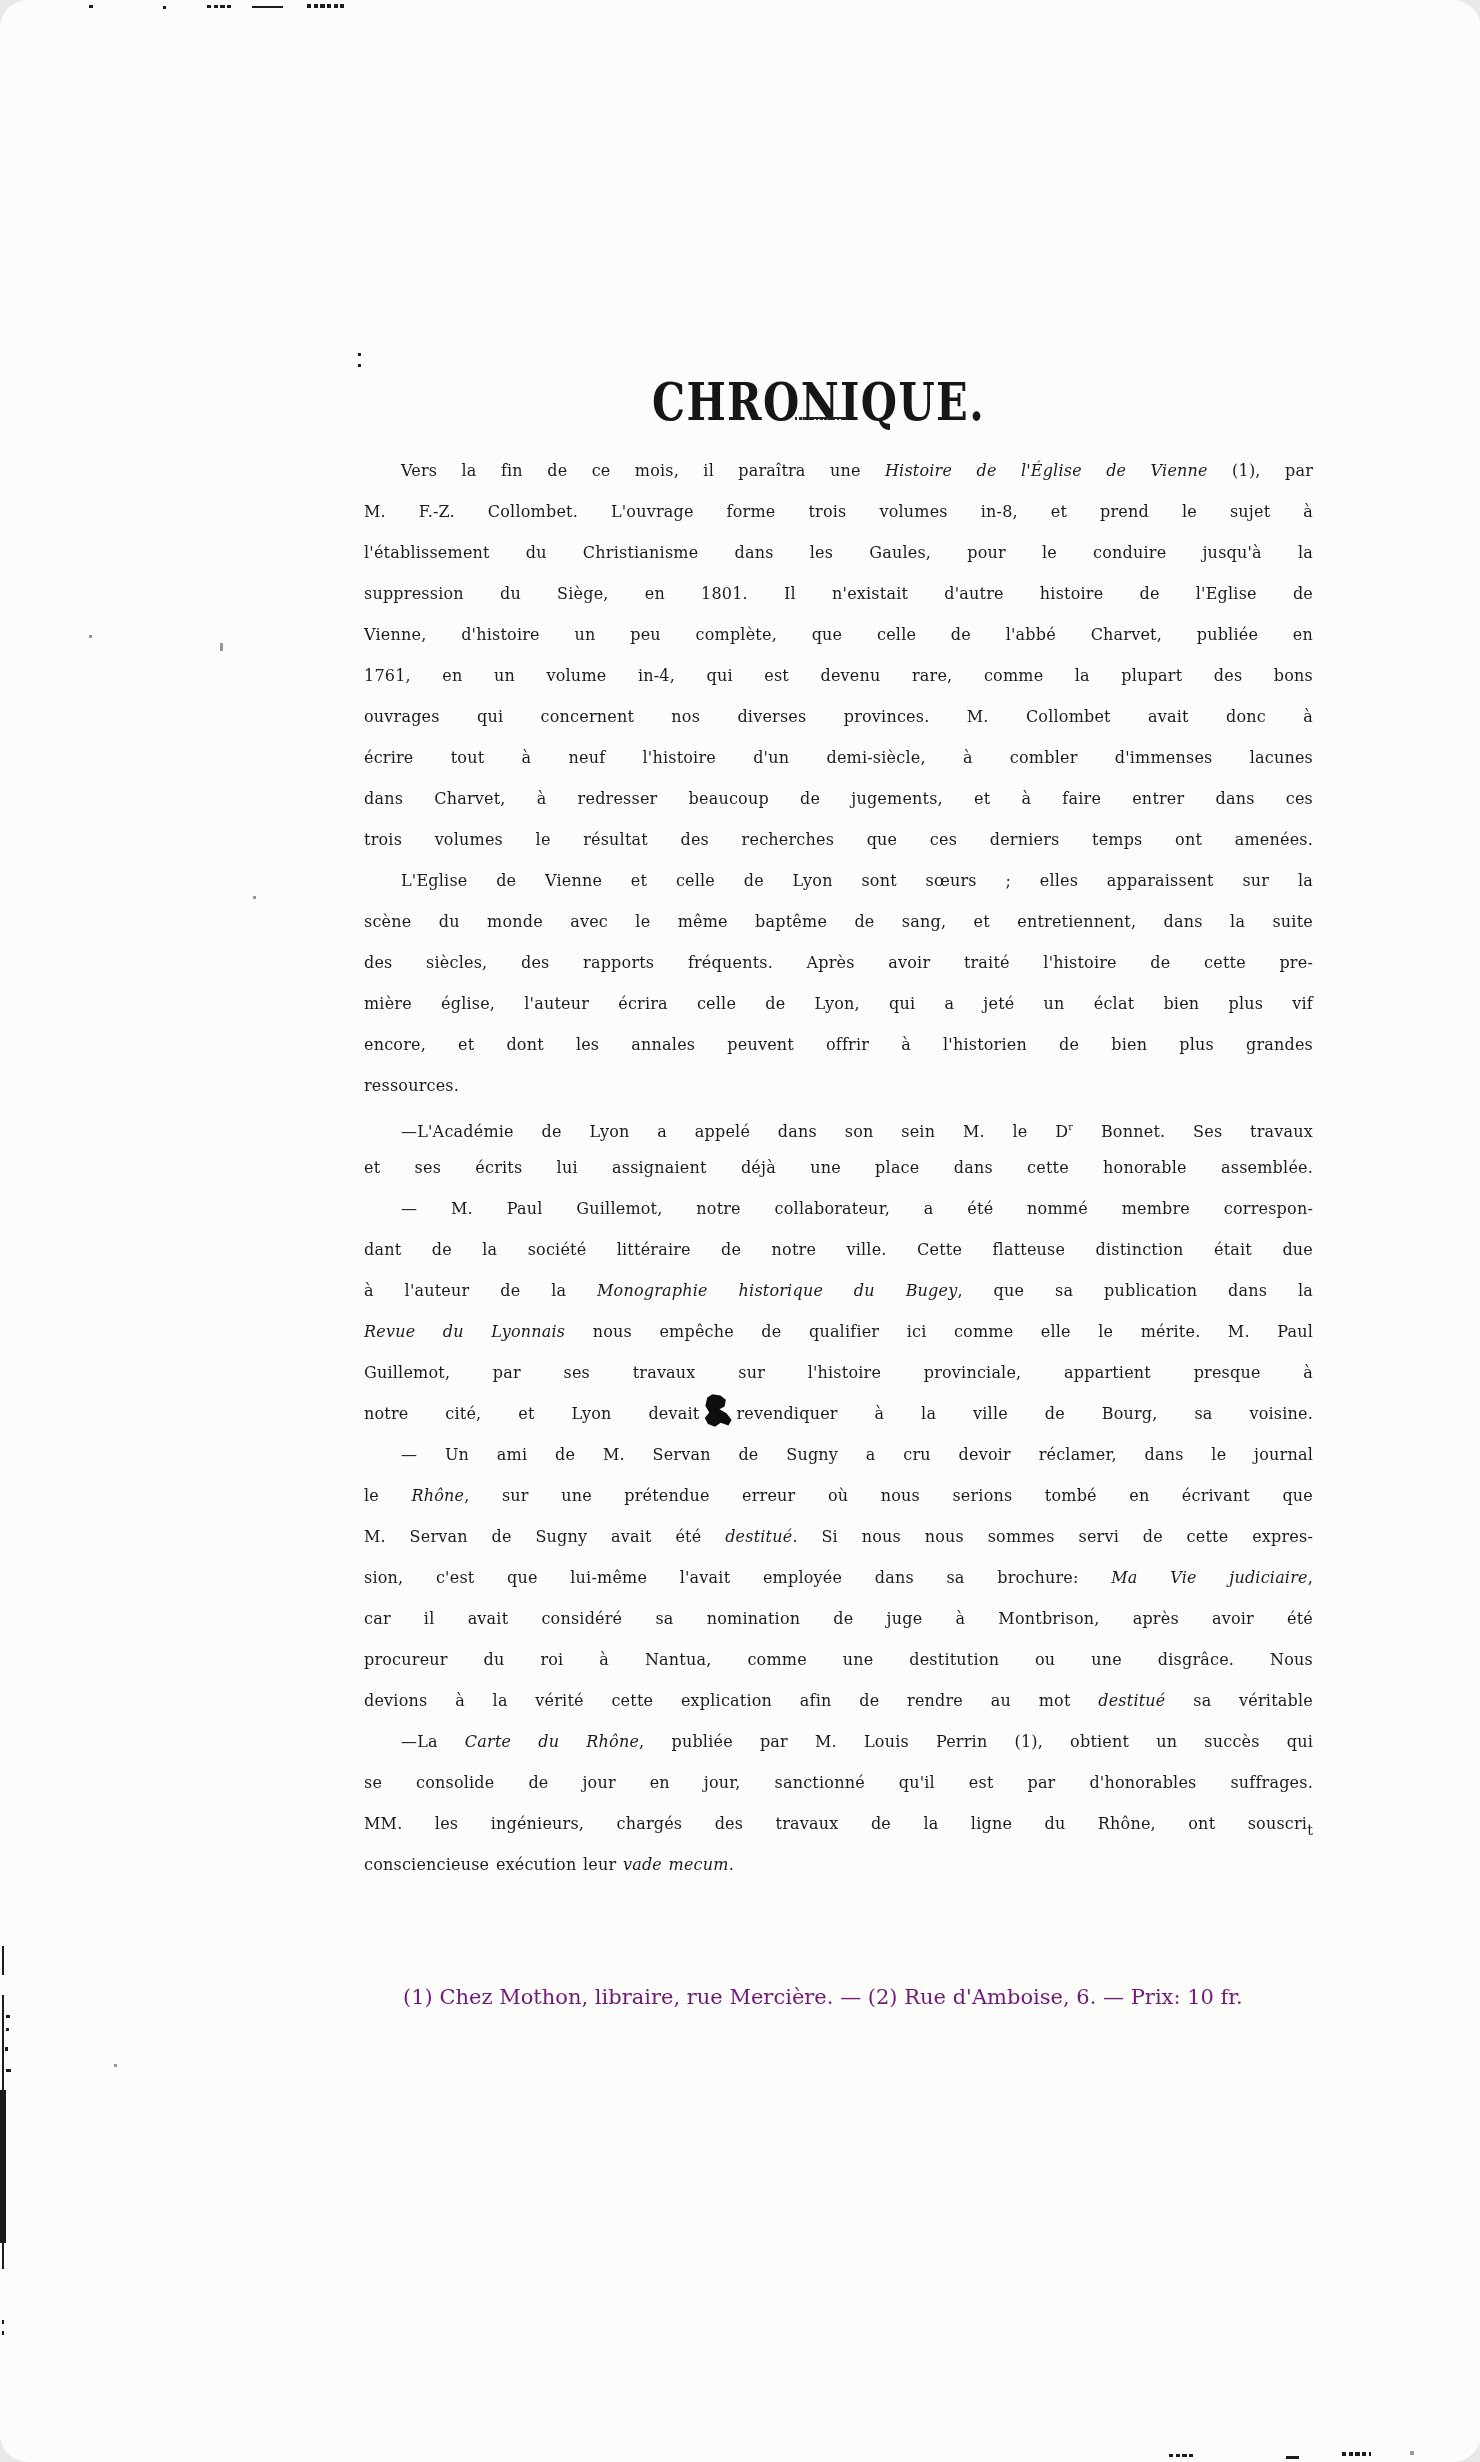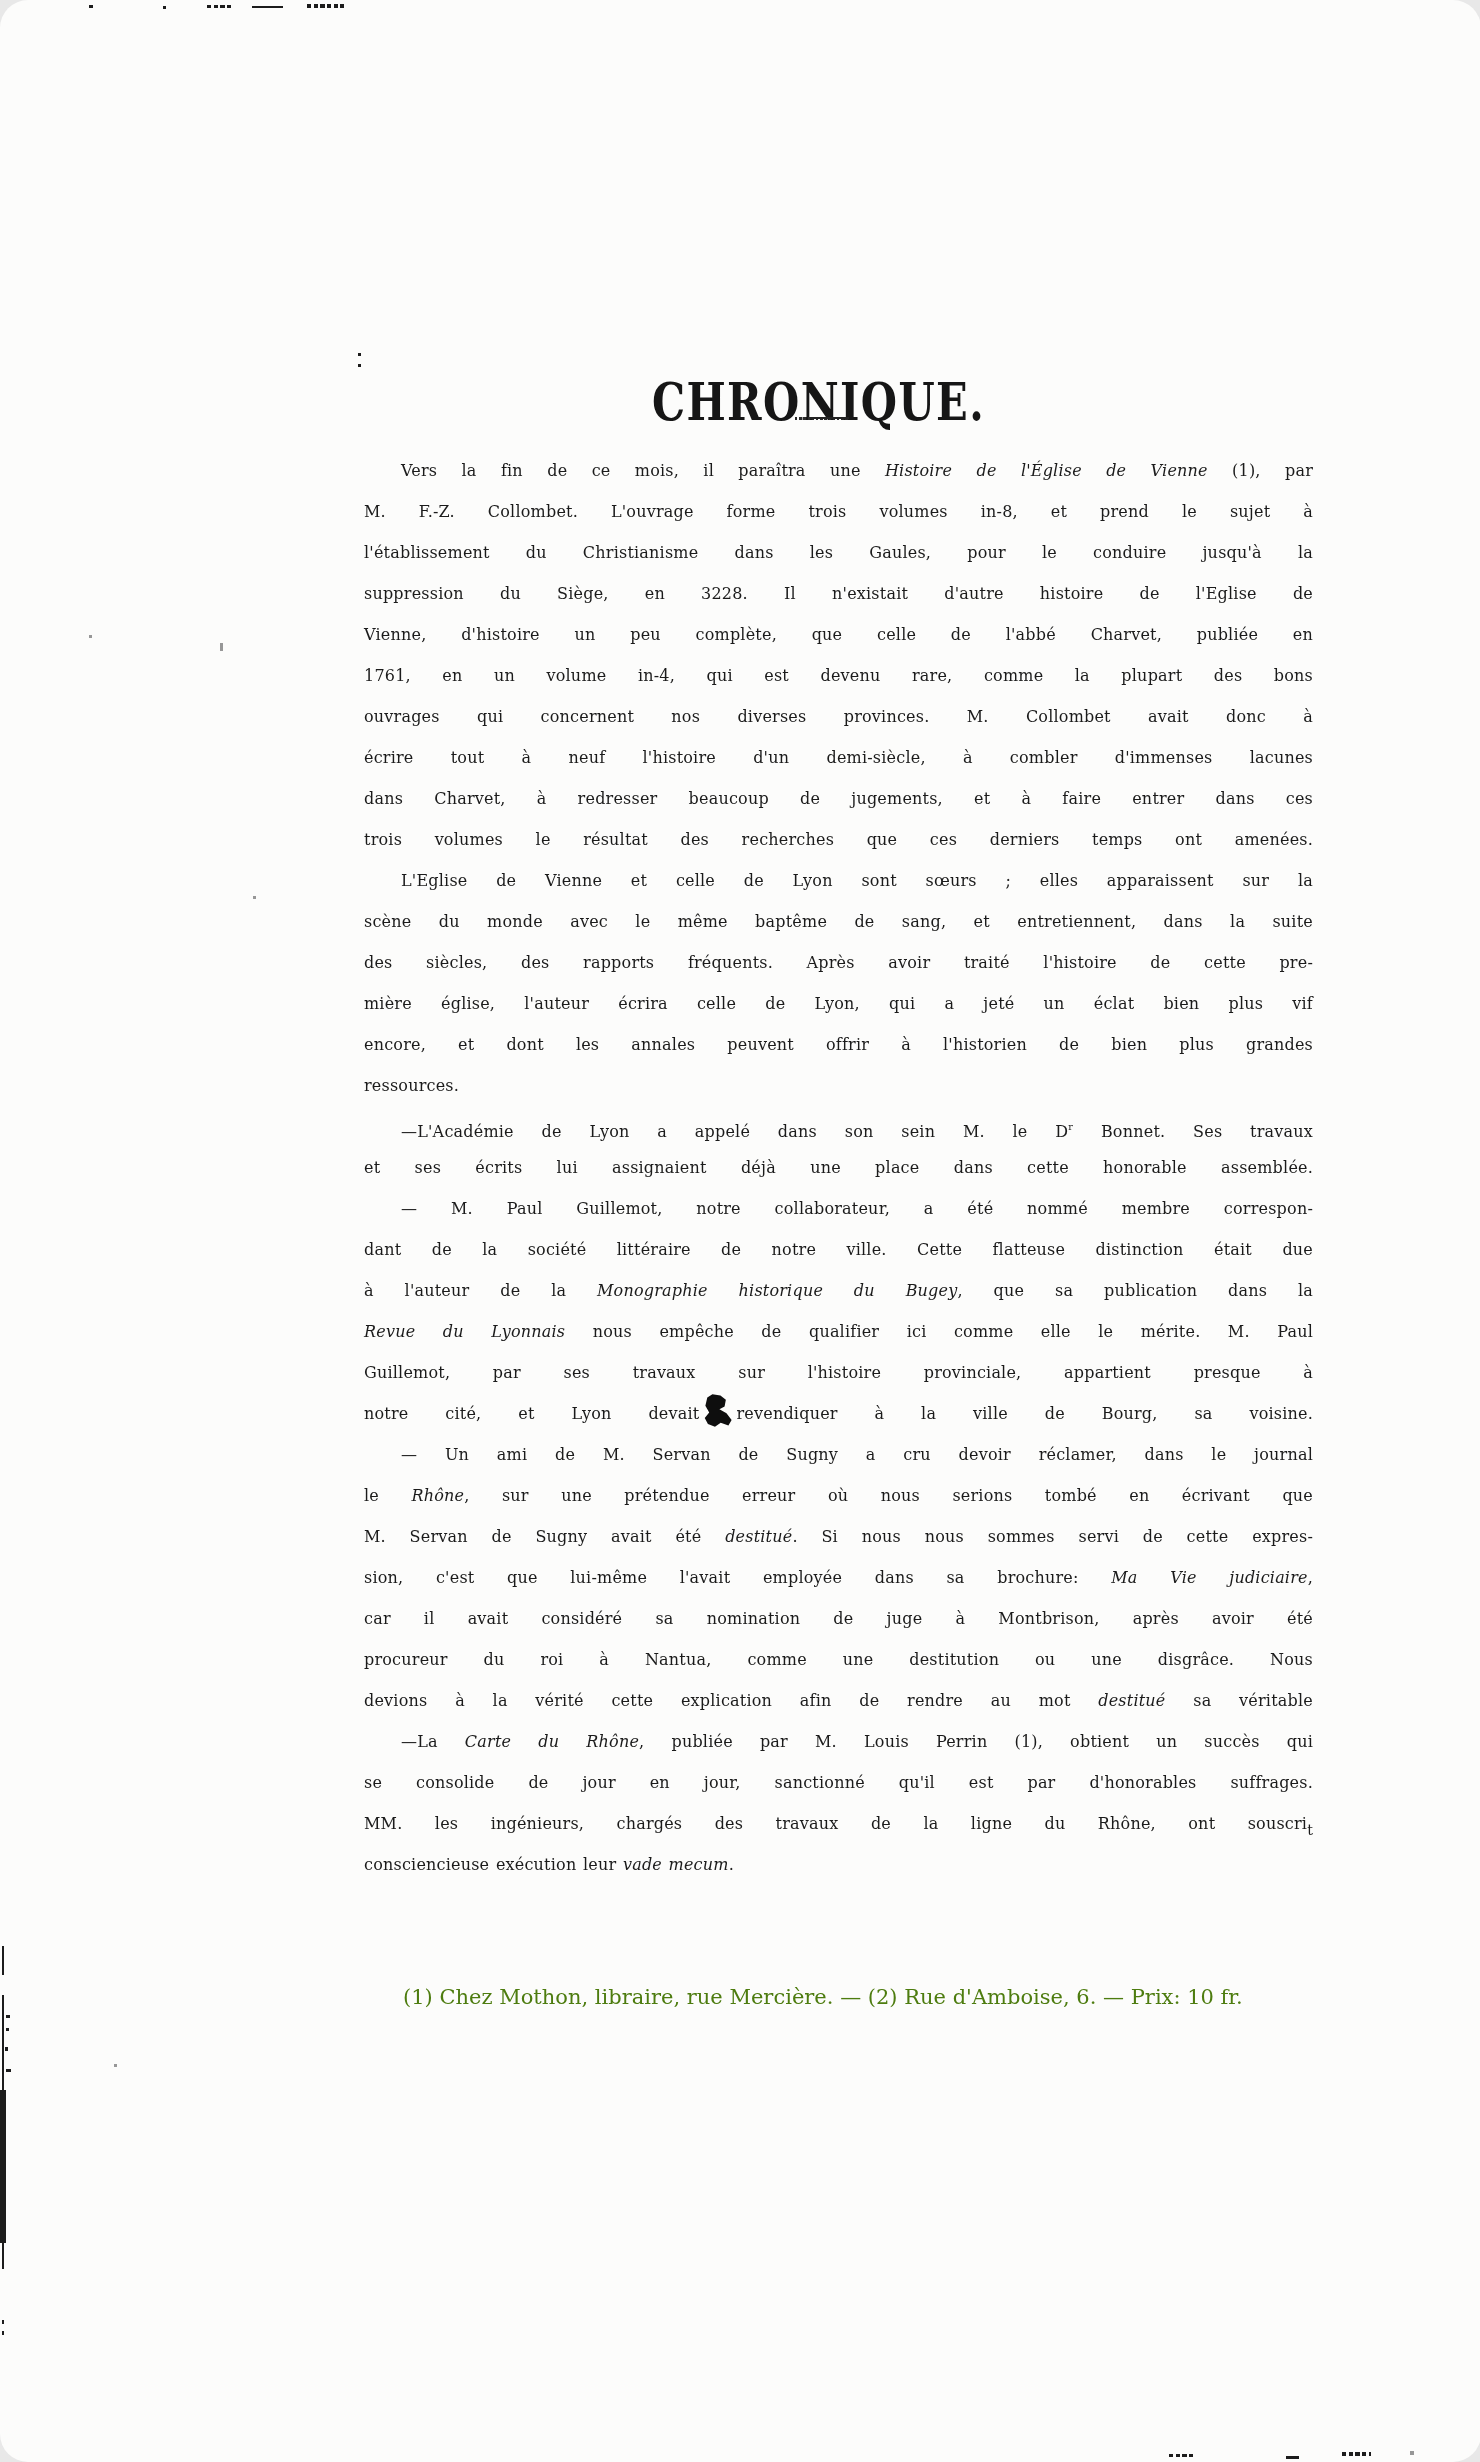--- a/index.html
+++ b/index.html
@@ -60,39 +60,39 @@
     background:#0e0e0e;
     vertical-align:-9.2px;
     margin:0 1.7px 0 3.4px;
     clip-path:polygon(30% 0,55% 4%,72% 16%,68% 36%,52% 44%,74% 56%,90% 76%,80% 92%,56% 84%,38% 96%,16% 88%,6% 70%,20% 54%,8% 34%,14% 10%);
   }
   .footnote{
     position:absolute;
     left:403px;top:1983px;width:840px;
     font-size:21px;
     line-height:28.5px;
-    color:#4d7c0f;
+    color:#701a75;
     white-space:nowrap;
   }
   .artifact{position:absolute;background:#1c1c1c;}
   .artifact.dashed{background:repeating-linear-gradient(90deg,#1c1c1c 0 4.2px,transparent 4.2px 6.7px);}
   .artifact.faint{opacity:0.45;}
 </style>
 </head>
 <body>
 
 <div class="page">
   <h1 class="title">CHRONIQUE.</h1>
   <div class="title-rule"></div>
   <div class="text-column">
       <div class="para">
         <div class="line j ind"><span>Vers la fin de ce mois, il paraîtra une </span><span class="it">Histoire de l'Église de Vienne</span><span> (1), par</span></div>
         <div class="line j"><span>M. F.-Z. Collombet. L'ouvrage forme trois volumes in-8, et prend le sujet à</span></div>
         <div class="line j"><span>l'établissement du Christianisme dans les Gaules, pour le conduire jusqu'à la</span></div>
-        <div class="line j"><span>suppression du Siège, en 3228. Il n'existait d'autre histoire de l'Eglise de</span></div>
+        <div class="line j"><span>suppression du Siège, en 1801. Il n'existait d'autre histoire de l'Eglise de</span></div>
         <div class="line j"><span>Vienne, d'histoire un peu complète, que celle de l'abbé Charvet, publiée en</span></div>
         <div class="line j"><span>1761, en un volume in-4, qui est devenu rare, comme la plupart des bons</span></div>
         <div class="line j"><span>ouvrages qui concernent nos diverses provinces. M. Collombet avait donc à</span></div>
         <div class="line j"><span>écrire tout à neuf l'histoire d'un demi-siècle, à combler d'immenses lacunes</span></div>
         <div class="line j"><span>dans Charvet, à redresser beaucoup de jugements, et à faire entrer dans ces</span></div>
         <div class="line j"><span>trois volumes le résultat des recherches que ces derniers temps ont amenées.</span></div>
       </div>
       <div class="para">
         <div class="line j ind"><span>L'Eglise de Vienne et celle de Lyon sont sœurs ; elles apparaissent sur la</span></div>
         <div class="line j"><span>scène du monde avec le même baptême de sang, et entretiennent, dans la suite</span></div>

